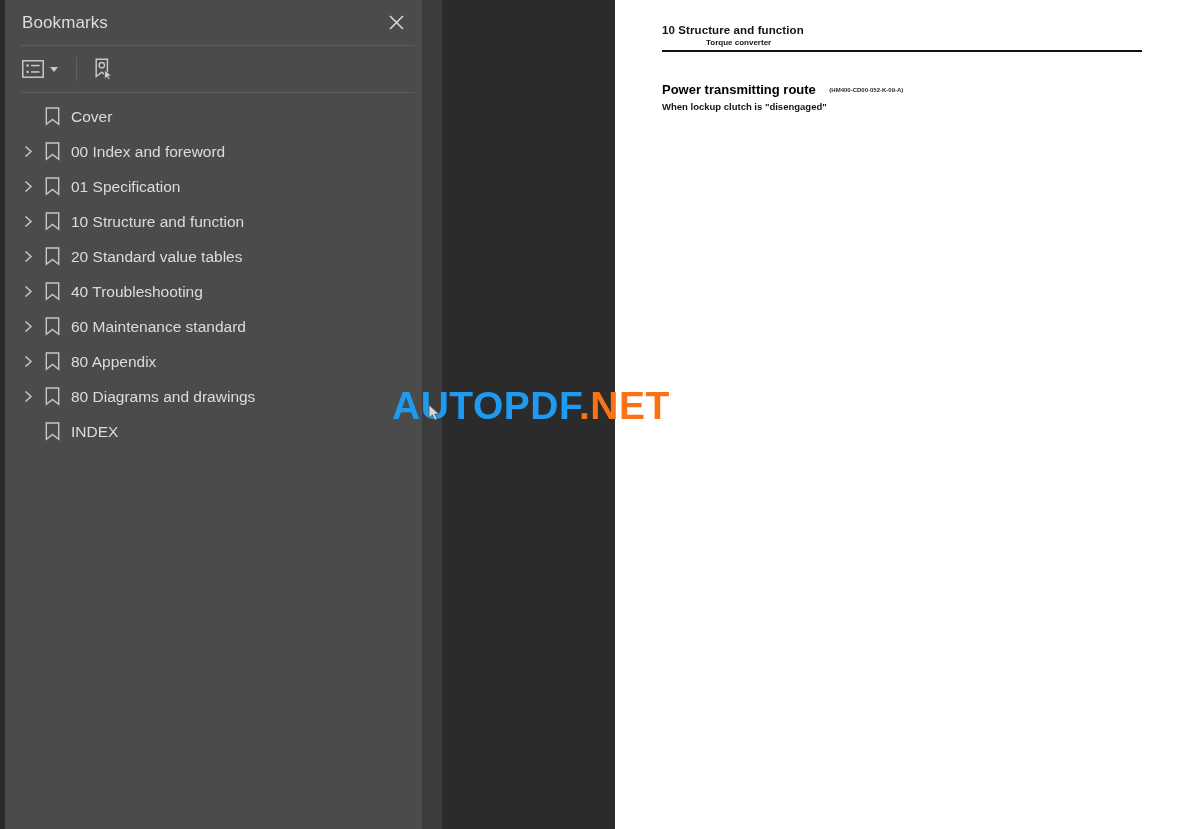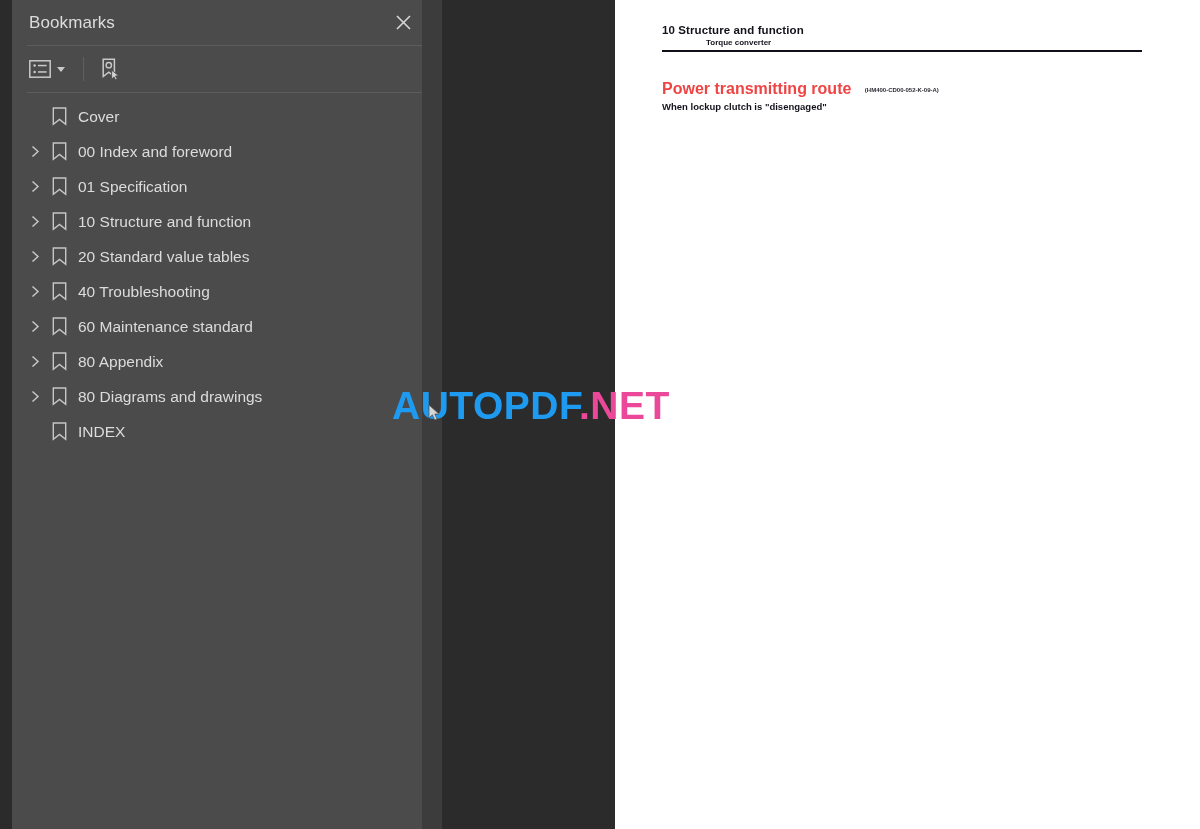--- a/index.html
+++ b/index.html
@@ -6,21 +6,21 @@
     margin: 0; padding: 0;
     width: 1200px; height: 829px;
     background: #2b2b2b;
     font-family: "Liberation Sans", sans-serif;
     overflow: hidden;
   }
   #app { position: relative; width: 1200px; height: 829px; }
 
   
   #sidebar {
-    position: absolute; left: 12px; top: 0;
+    position: absolute; left: 5px; top: 0;
     width: 422px; height: 829px;
     background: #4b4b4b;
     box-sizing: border-box;
   }
   #sidebar-header {
     position: relative;
     height: 45px;
     display: flex; align-items: center;
   }
   #panel-title {
@@ -116,21 +116,21 @@
   }
   #doc-subchapter {
     font-size: 8px; font-weight: bold; margin-top: 2px; color: #13131c; margin-left: 44px;
   }
   #head-rule {
     margin-top: 3px; height: 2px; background: #101018; width: 480px;
   }
   #section-block { position: absolute; left: 47px; top: 80px; width: 490px; }
   #section-title {
     display: inline-block;
-    font-size: 16px; font-weight: bold; color: #ef4444;
+    font-size: 13px; font-weight: bold; color: #000000;
   }
   #section-code {
     display: inline-block;
     font-size: 6px; font-weight: bold;
     margin-left: 9px; color: #2a2a33;
     transform: translateY(-2px);
   }
   #section-sub {
     font-size: 9.5px; font-weight: bold; margin-top: 3px; color: #13131c;
   }
@@ -146,21 +146,21 @@
     position: absolute;
     left: 392px; top: 384px;
     font-size: 39px;
     font-weight: bold;
     letter-spacing: .5px;
     color: #1e9bf0;
     white-space: nowrap;
     pointer-events: none;
     font-family: "Liberation Sans", sans-serif;
   }
-  #watermark .wm-white { color: #ec4899; }
+  #watermark .wm-white { color: #f97316; }
   #wm-cursor { position: absolute; left: 428px; top: 404px; }
 </style>
 </head>
 <body>
 
 <div id="app">
 
   <div id="sidebar">
 
     <div id="sidebar-header">

